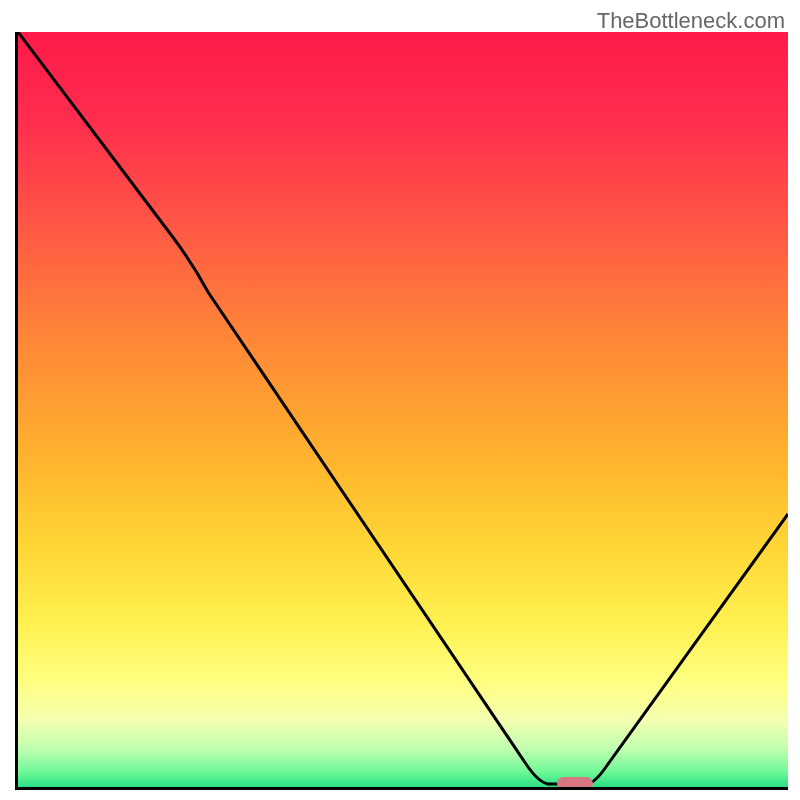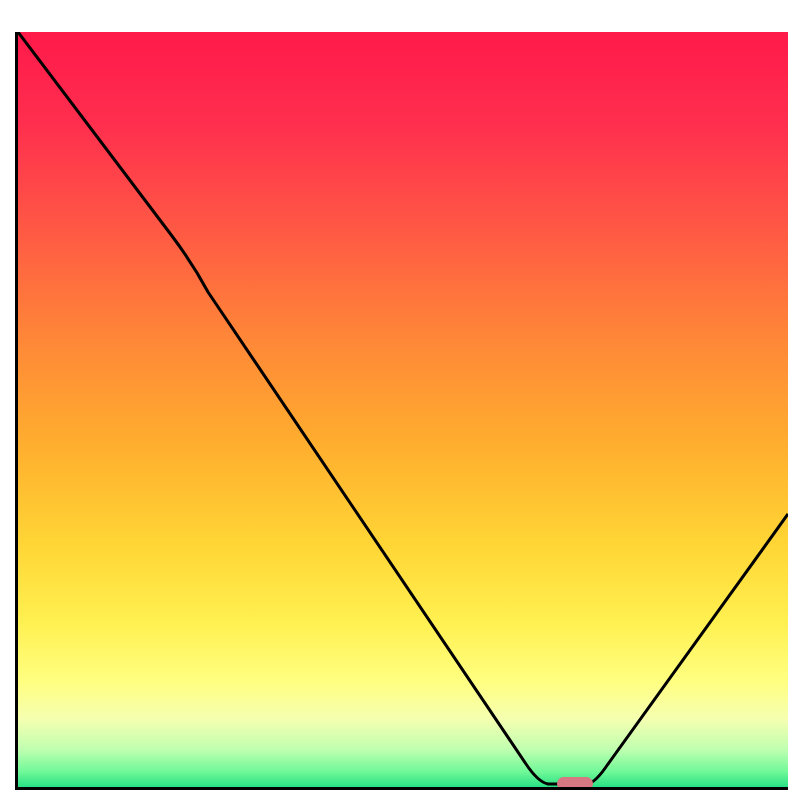--- a/index.html
+++ b/index.html
@@ -53,20 +53,21 @@
       width: 36px;
       height: 13px;
       background: #d67882;
       border-radius: 7px;
     }
   </style>
 </head>
 <body>
 
 <div class="container">
+  <div class="watermark">TheBottleneck.com</div>
 
   <div class="chart-area">
     <svg class="gradient-bg" viewBox="0 0 770 755" preserveAspectRatio="none">
       <defs>
         <linearGradient id="bgGrad" x1="0%" y1="0%" x2="0%" y2="100%">
           <stop offset="0%" stop-color="#ff1a4a"></stop>
           <stop offset="12%" stop-color="#ff2e4e"></stop>
           <stop offset="25%" stop-color="#ff5545"></stop>
           <stop offset="40%" stop-color="#ff8538"></stop>
           <stop offset="55%" stop-color="#ffaf2e"></stop>

